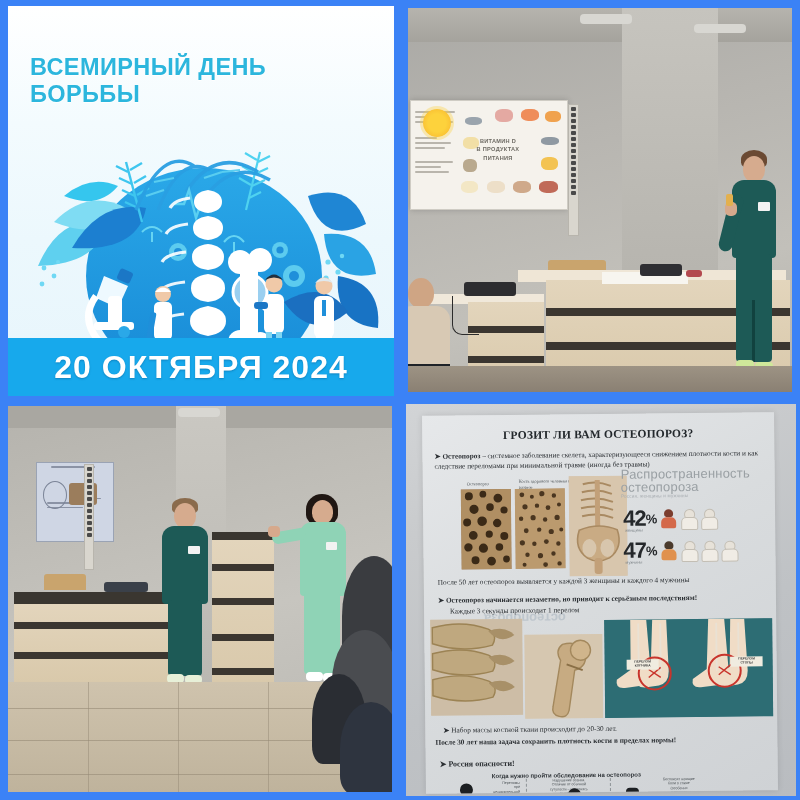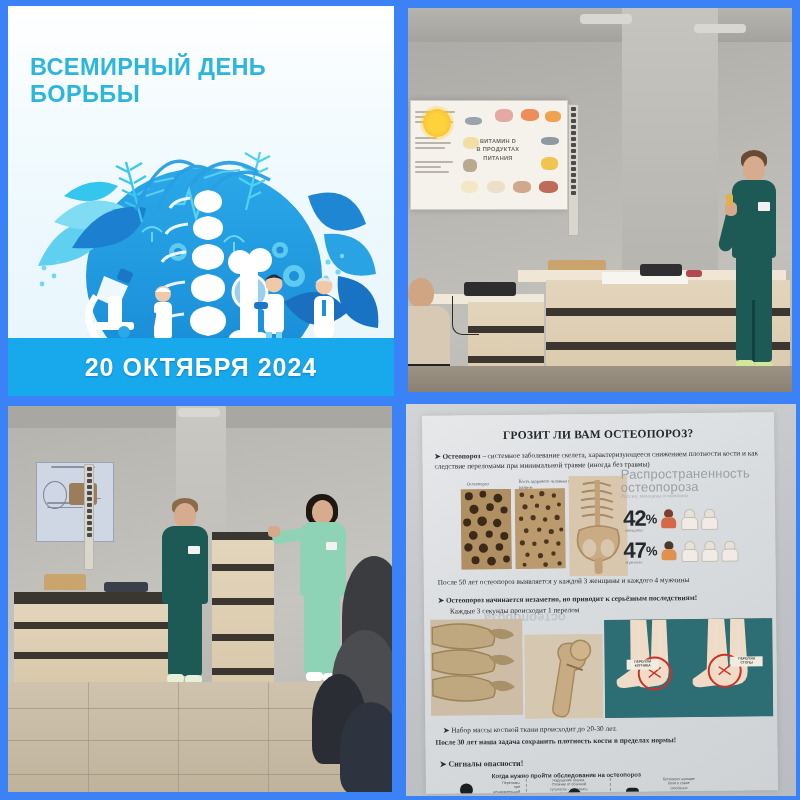--- a/index.html
+++ b/index.html
@@ -37,21 +37,21 @@
   .promo-title .l2{display:block;}
   .promo-art{
     position:absolute;left:0;top:120px;width:386px;height:230px;
   }
   .promo-band{
     position:absolute;left:0;bottom:0;width:386px;height:58px;
     background:#17a9ec;
     display:flex;align-items:center;justify-content:center;
   }
   .promo-date{
-    color:#ffffff;font-size:25px;font-weight:bold;letter-spacing:1px;
+    color:#ffffff;font-size:32px;font-weight:bold;letter-spacing:1px;
     text-shadow:0 1px 2px rgba(0,60,110,.35);
   }
 
   
   .photo{
     position:absolute;overflow:hidden;background:#b9bcc0;
   }
   #photo-lecture-vitamind{left:8px;top:8px;width:384px;height:384px;}
   #photo-lecture-two{left:8px;top:6px;width:384px;height:386px;}
   #photo-handout{left:6px;top:4px;width:390px;height:392px;}
@@ -712,21 +712,21 @@
         </div>
 
         <div class="h-para" style="left:18px;top:310px;width:326px;">
           <span class="arrow">➤</span>
           <span>Набор массы костной ткани происходит до 20-30 лет.</span>
         </div>
         <div class="h-para h-bold" style="left:10px;top:322px;width:338px;">После 30 лет наша задача сохранить плотность кости в пределах нормы!</div>
 
         <div class="h-para h-bold" style="left:14px;top:344px;font-size:8px;">
           <span class="arrow">➤</span>
-          <span>Сигналы опасности!</span>
+          <span>Россия опасности!</span>
         </div>
         <div class="sig-sub" style="left:66px;top:358px;">Когда нужно пройти обследование на остеопороз</div>
 
         <div class="dot-ico" style="left:34px;top:368px;"></div>
         <div class="mini-col" style="left:50px;top:366px;width:44px;text-align:right;">
           Переломы<br>при<br>незначительной<br>травме!
         </div>
         <div class="vdash" style="left:100px;top:364px;height:28px;"></div>
         <div class="mini-col" style="left:112px;top:364px;width:62px;">
           Нарушение осанки.<br>Отличие от обычной<br>сутулости – наклонясь<br>вы можете<br>коснуться

